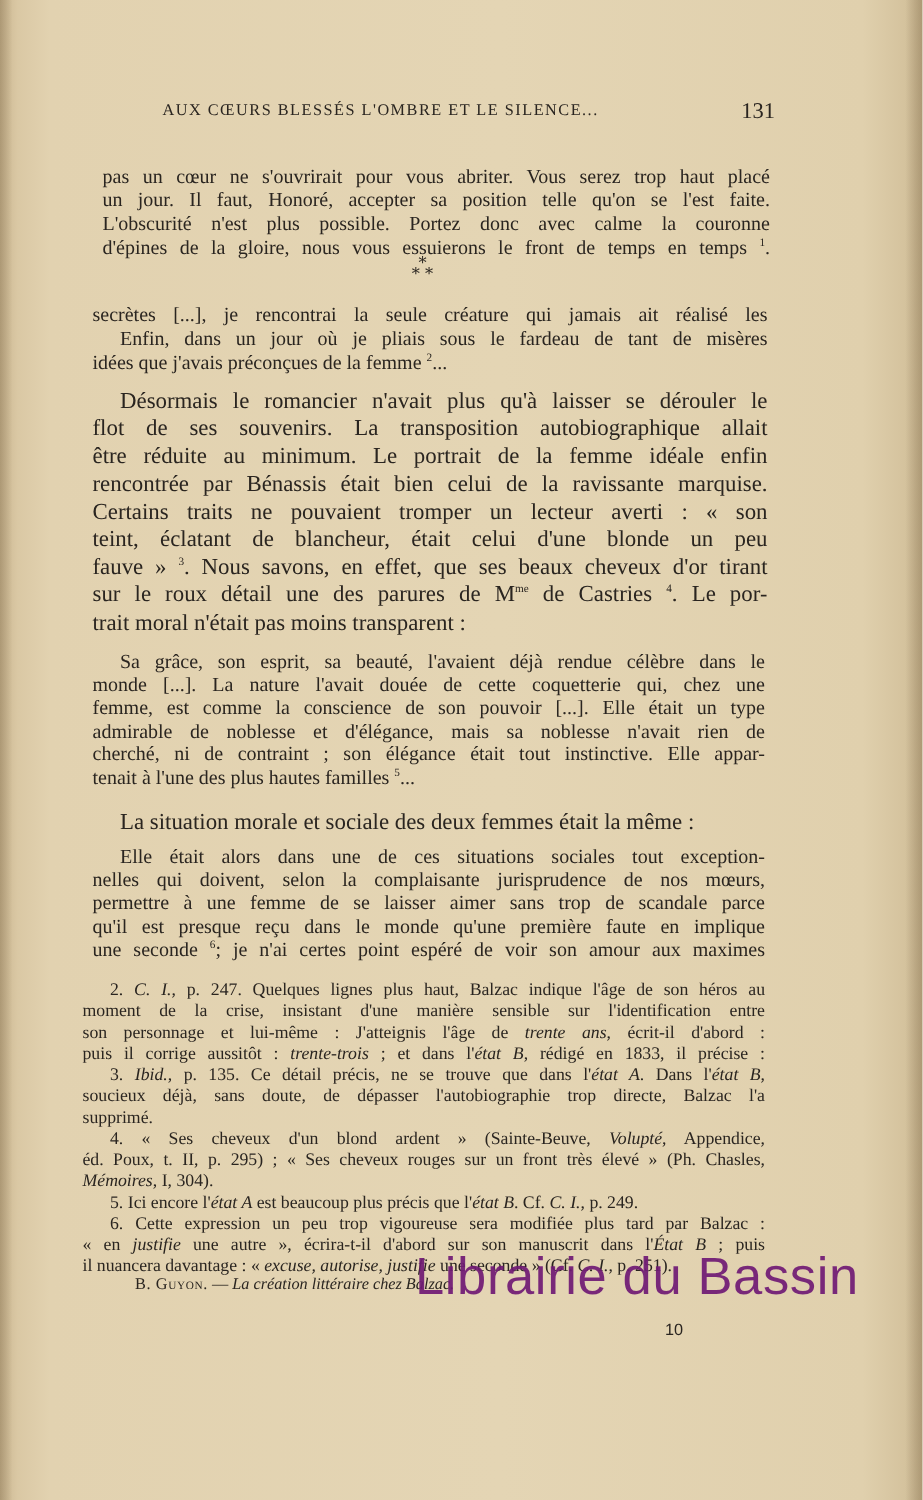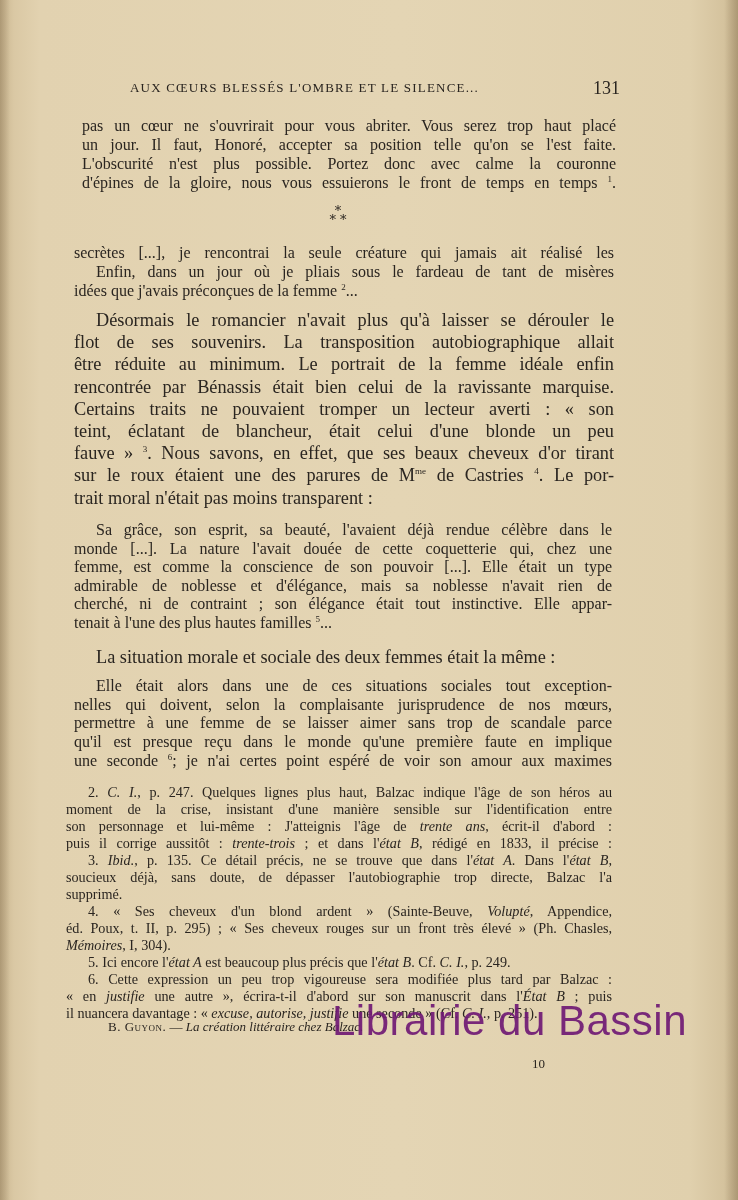--- a/index.html
+++ b/index.html
@@ -17,36 +17,36 @@
 
   .running-head { position:absolute; top:80px; left:130px; width:490px; height:22px;
     font-family:"Liberation Serif", serif; }
   .running-title { position:absolute; left:0; top:0; font-size:14.5px; letter-spacing:1.2px; font-variant: small-caps; text-transform:uppercase; font-size:13px; }
   .page-number { position:absolute; right:0; top:-2px; font-size:18px;margin-left:24px; }
 
   .text { position:absolute; font-family:"Liberation Serif", serif; text-align:justify; text-align-last:justify; }
   .l { display:block; text-align:justify; text-align-last:justify; white-space:normal; }
   .l.last { text-align-last:left; }
 
-  .quote1 { left:82px; top:116px; width:534px; font-size:16px; line-height:19px; }
+  .quote1 { left:82px; top:132px; width:534px; font-size:16px; line-height:19px; }
   .stars { position:absolute; left:318px; top:206px; font-size:13px; width:40px; text-align:center; line-height:9px; }
   .quote2 { left:74px; top:243px; width:540px; font-size:16px; line-height:19px; }
   .body1 { left:74px; top:309px; width:540px; font-size:18.3px; line-height:22.2px; }
   .quote3 { left:74px; top:521px; width:538px; font-size:16px; line-height:18.6px; }
   .body2 { left:74px; top:646px; width:538px; font-size:18.3px; line-height:22px; }
   .quote4 { left:74px; top:674px; width:538px; font-size:16px; line-height:18.7px; }
   .notes { left:66px; top:784px; width:546px; font-size:14.2px; line-height:17px; }
   .first-indent { text-indent:22px; }
   sup { font-size:9px; line-height:0; vertical-align:super; }
   i { font-style:italic; }
   .sc { font-variant:small-caps; }
 
   .footer { position:absolute; top:1019px; left:108px; width:440px; font-size:13px; font-family:"Liberation Serif", serif; }
   .footer-author { letter-spacing:0.5px; }
-  .sig { position:absolute; left:532px; top:1056px; font-size:13px; font-family:Liberation Serif, serif; }
+  .sig { position:absolute; left:532px; top:1056px; font-size:13px; font-family:Liberation Sans, sans-serif; }
 
   .watermark { position:absolute; left:332px; top:997px; font-family:"Liberation Sans", sans-serif;
     font-size:42px; color:#1e5cf0; letter-spacing:0.5px; line-height:48px; white-space:nowrap; opacity:0.92; }
 </style>
 </head>
 <body>
 
 <div class="page">
   <div class="spine-shadow"></div>
   <div class="right-edge"></div>
@@ -72,21 +72,21 @@
   </div>
 
   <div class="text body1">
     <span class="l first-indent">Désormais le romancier n'avait plus qu'à laisser se dérouler le</span>
     <span class="l">flot de ses souvenirs. La transposition autobiographique allait</span>
     <span class="l">être réduite au minimum. Le portrait de la femme idéale enfin</span>
     <span class="l">rencontrée par Bénassis était bien celui de la ravissante marquise.</span>
     <span class="l">Certains traits ne pouvaient tromper un lecteur averti : « son</span>
     <span class="l">teint, éclatant de blancheur, était celui d'une blonde un peu</span>
     <span class="l"><span>fauve »</span> <sup>3</sup><span>. Nous savons, en effet, que ses beaux cheveux d'or tirant</span></span>
-    <span class="l"><span>sur le roux étaient une des parures de M</span><sup>me</sup><span> de Castries</span> <sup>4</sup><span>. Le por-</span></span>
+    <span class="l"><span>sur le roux détail une des parures de M</span><sup>me</sup><span> de Castries</span> <sup>4</sup><span>. Le por-</span></span>
     <span class="l last">trait moral n'était pas moins transparent :</span>
   </div>
 
   <div class="text quote3">
     <span class="l first-indent">Sa grâce, son esprit, sa beauté, l'avaient déjà rendue célèbre dans le</span>
     <span class="l">monde [...]. La nature l'avait douée de cette coquetterie qui, chez une</span>
     <span class="l">femme, est comme la conscience de son pouvoir [...]. Elle était un type</span>
     <span class="l">admirable de noblesse et d'élégance, mais sa noblesse n'avait rien de</span>
     <span class="l">cherché, ni de contraint ; son élégance était tout instinctive. Elle appar-</span>
     <span class="l last"><span>tenait à l'une des plus hautes familles</span> <sup>5</sup><span>...</span></span>

